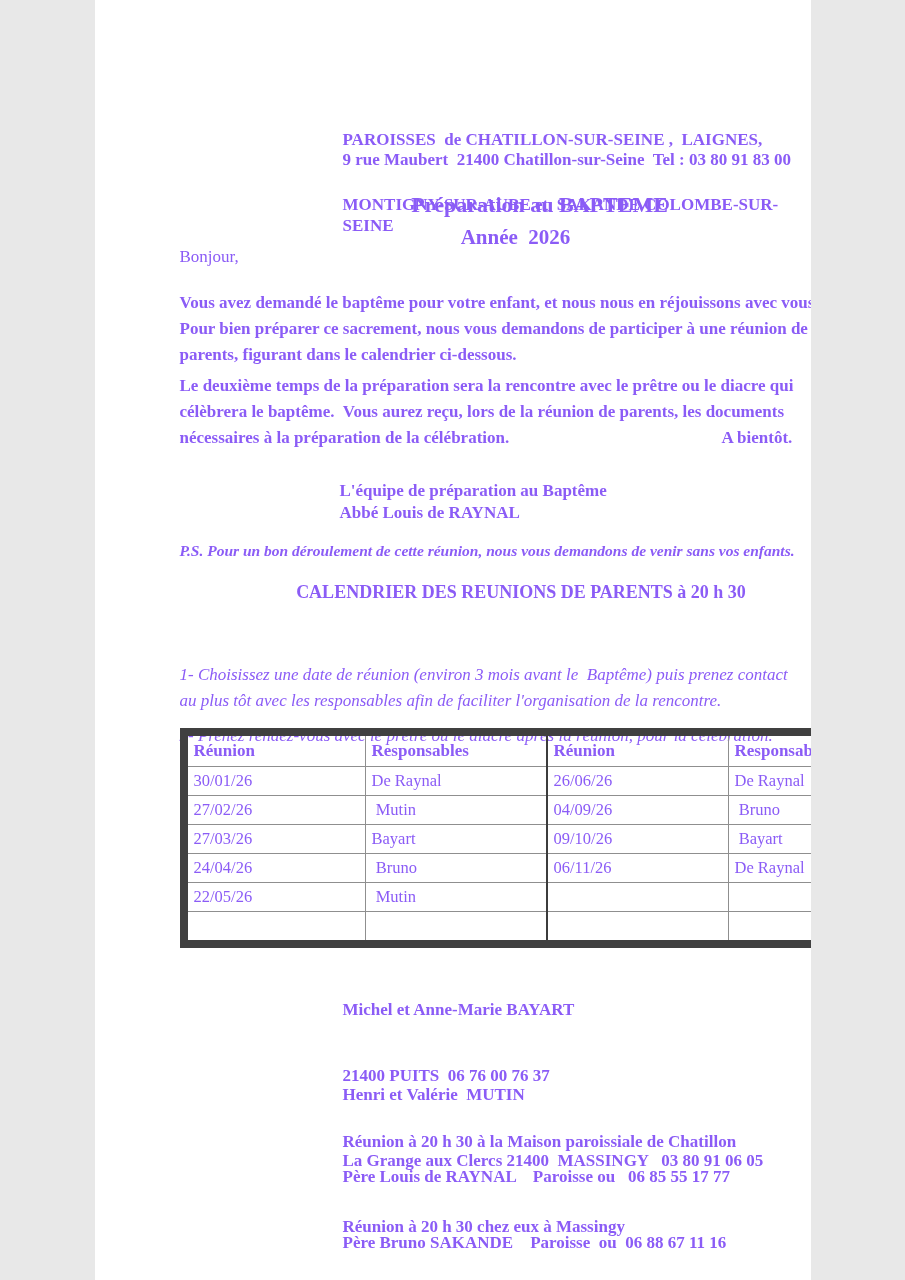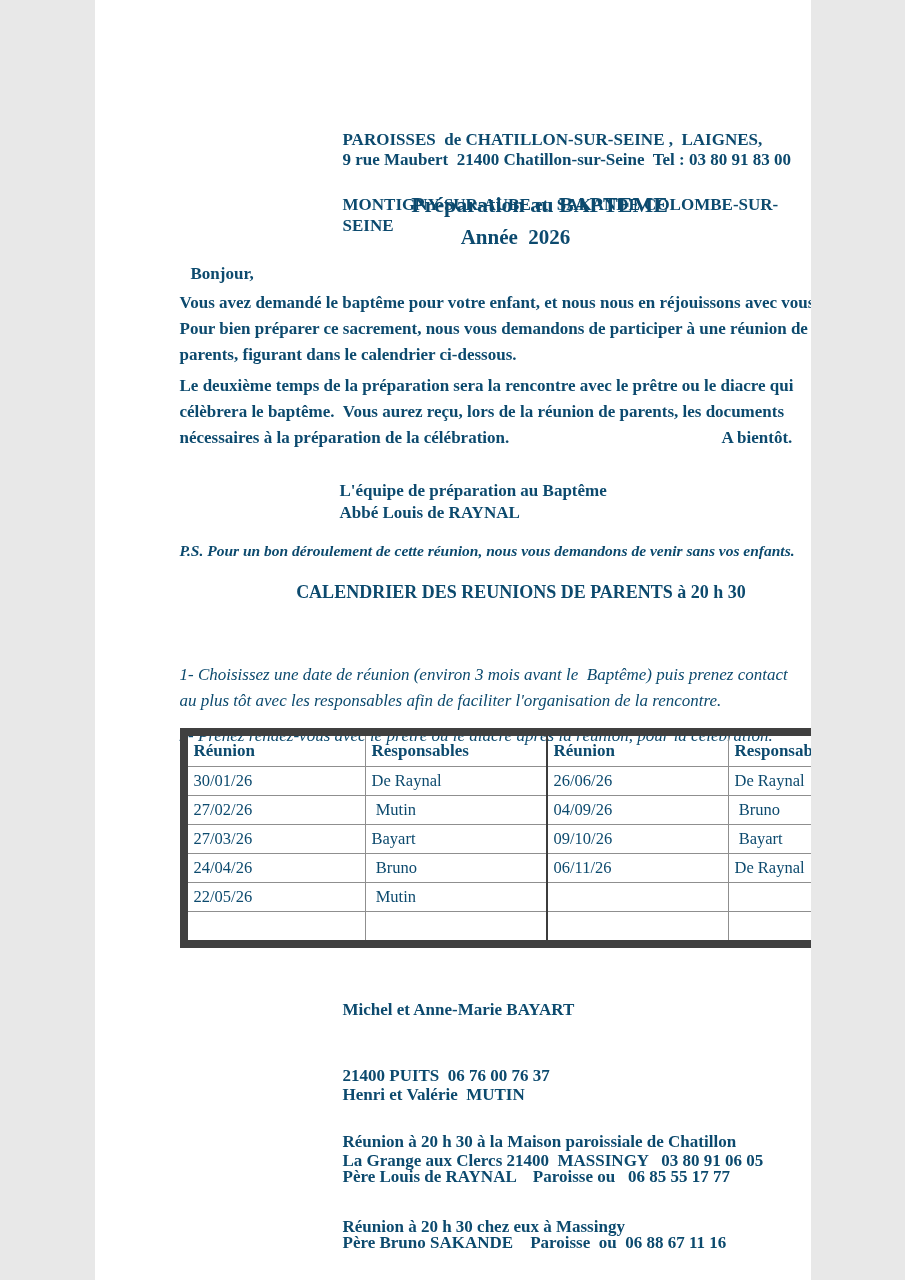--- a/index.html
+++ b/index.html
@@ -6,33 +6,33 @@
   body {
     background: #e8e8e8;
     font-family: "Liberation Serif", serif;
   }
   .page {
     position: relative;
     width: 716px;
     height: 1280px;
     margin: 0 auto;
     background: #ffffff;
-    color: #0c4a6e;
+    color: #8b5cf6;
     overflow: hidden;
   }
   .abs { position: absolute; white-space: pre-wrap; }
   .u { text-decoration-thickness: 2px; text-underline-offset: 3px; }
 
   .header-block { top: 86px; left: 248px; font-weight: 700; font-size: 17px; line-height: 21.5px; }
   .address     { top: 150px; left: 248px; font-weight: 700; font-size: 17px; text-align: right; }
 
   .title1 { top: 192px; left: 0; width: 890px; text-align: center; font-weight: 700; font-size: 22px; }
   .title2 { top: 225px; left: 0; width: 842px; text-align: center; font-weight: 700; font-size: 21px; }
 
-  .greeting { top: 264px; left: 85px; font-weight: 700; font-size: 17px; margin-left: 11px; }
+  .greeting { top: 247px; left: 85px; font-weight: 400; font-size: 17px; }
   .para     { left: 85px; width: 795px; font-weight: 700; font-size: 17px; line-height: 26px; }
   .para1    { top: 290px; }
   .para2    { top: 373px; }
   .closing  { top: 428px; left: 627px; font-weight: 700; font-size: 17px; }
   .signature{ top: 480px; left: 245px; width: 660px; text-align: left; font-weight: 700; font-size: 17px; line-height: 22px; }
 
   .ps { top: 542px; left: 85px; width: 795px; font-weight: 700; font-style: italic; font-size: 15.5px; }
 
   .cal-heading { top: 582px; left: 4px; width: 845px; text-align: center; font-weight: 700; font-size: 18px; }
 

